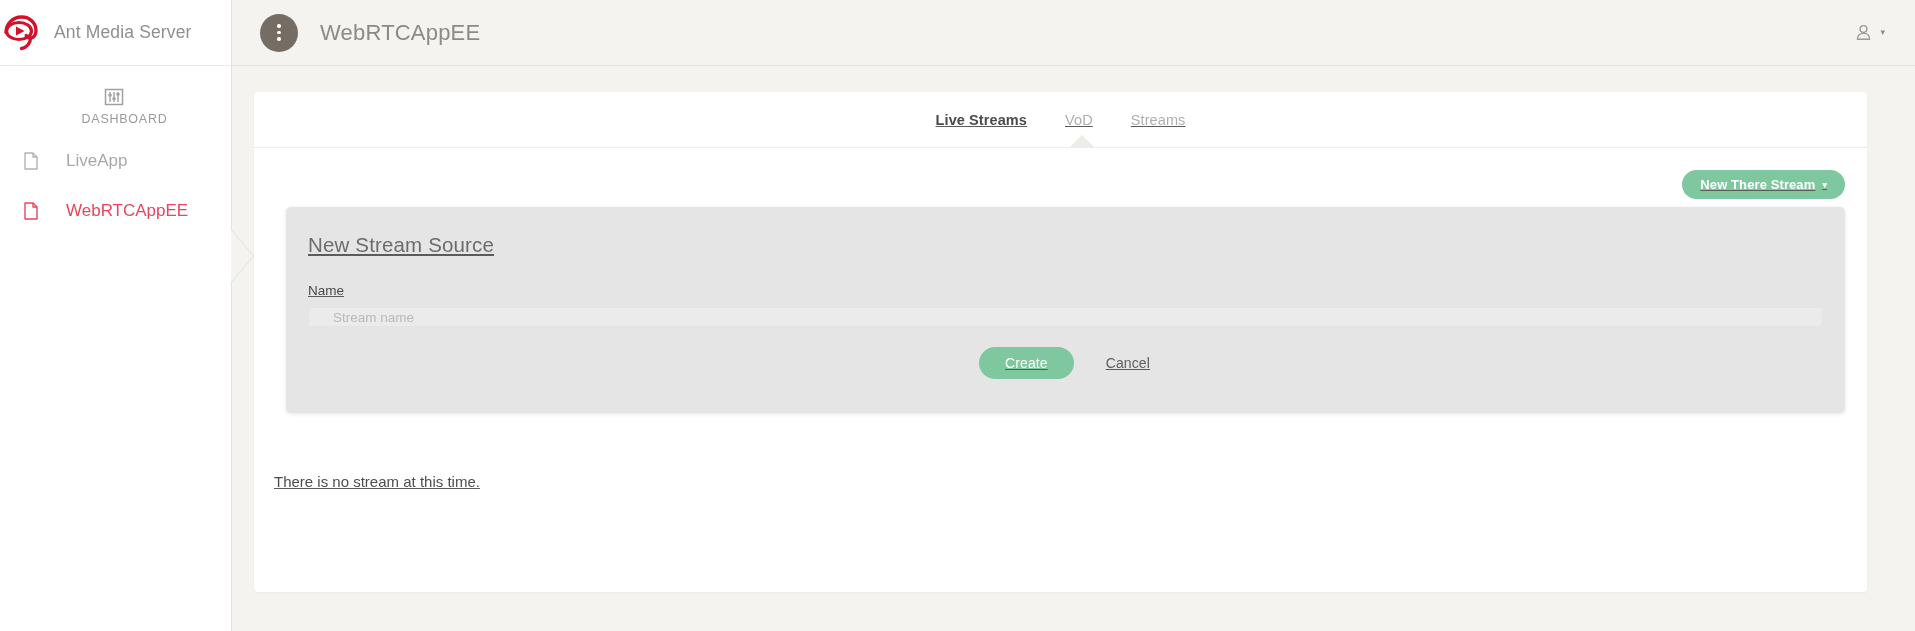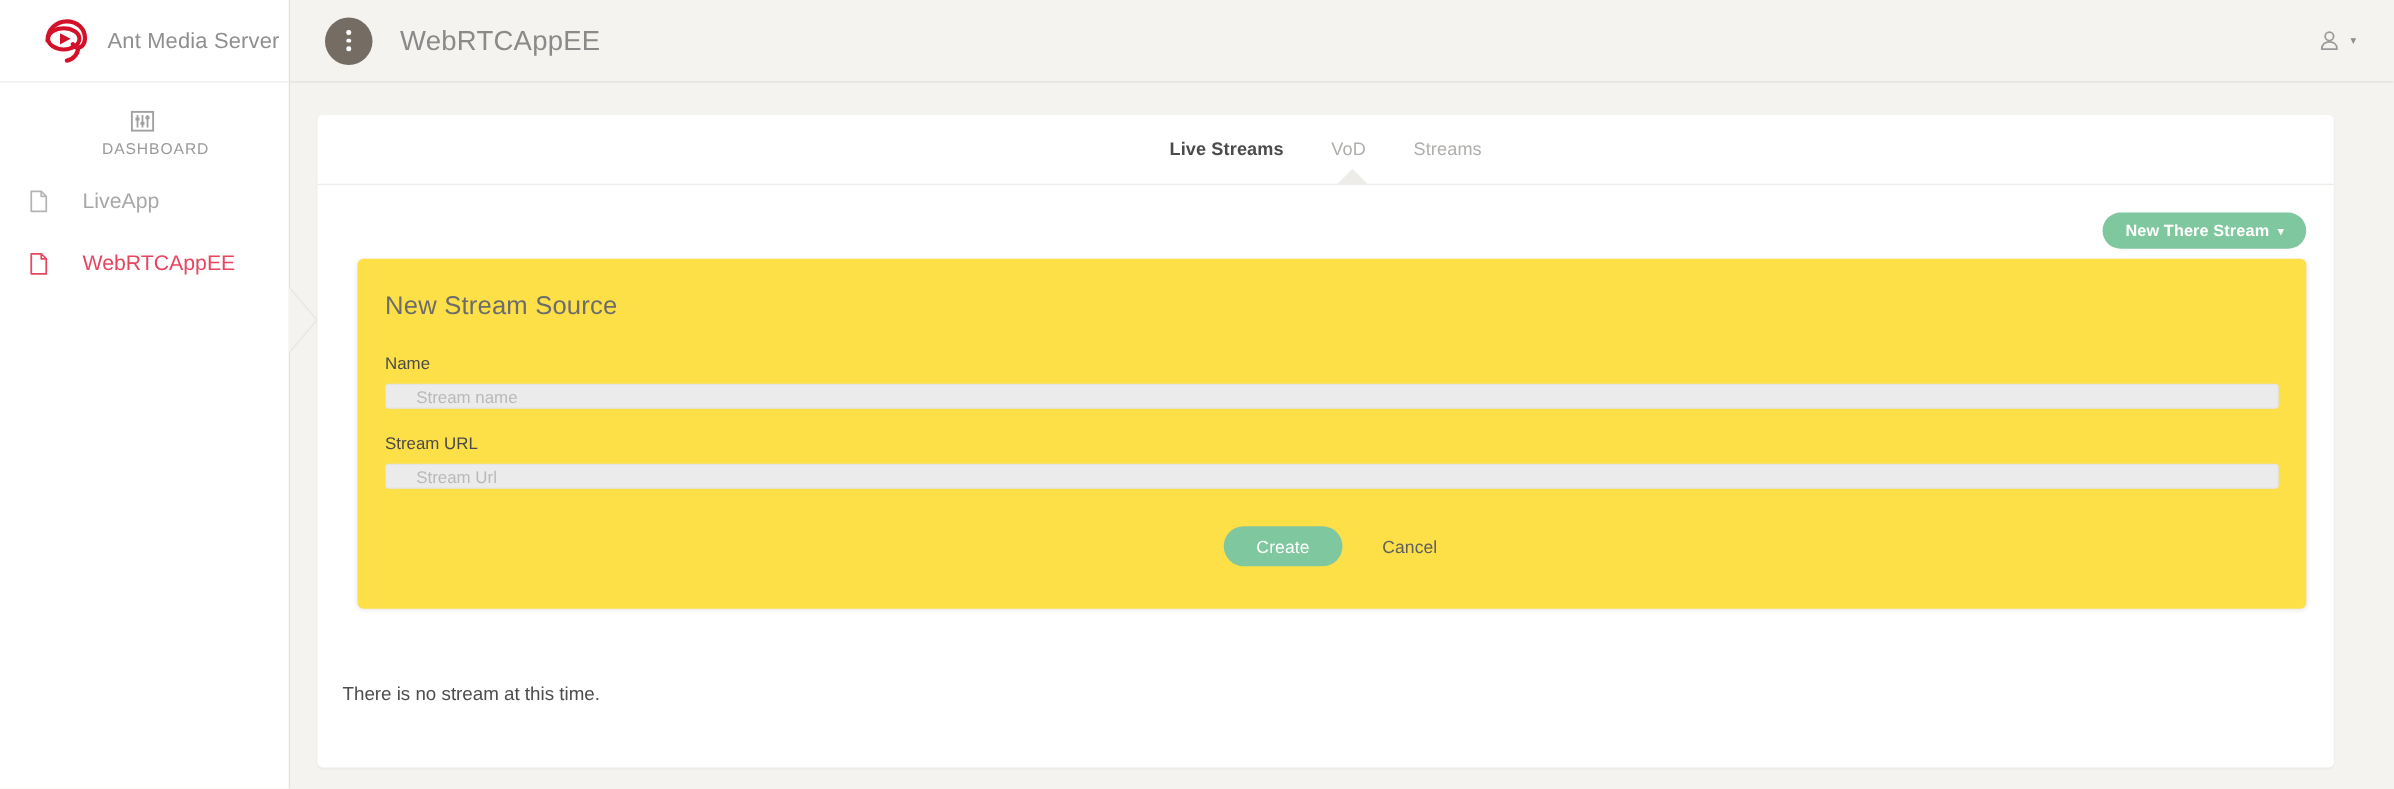--- a/index.html
+++ b/index.html
@@ -33,21 +33,21 @@
     background: #ffffff;
     border-right: 1px solid #e2e1dd;
     position: relative;
     z-index: 5;
   }
 
   .brand {
     height: 66px;
     display: flex;
     align-items: center;
-    padding-left: 32px;
+    padding-left: 0;
     border-bottom: 1px solid #eceae6;
   }
 
   .brand-logo {
     width: 42px;
     height: 42px;
     flex: 0 0 42px;
     position: relative;
   }
 
@@ -209,20 +209,21 @@
     padding: 26px 48px 0 22px;
     overflow: hidden;
   }
 
   .panel {
     background: #ffffff;
     border-radius: 4px;
     box-shadow: 0 1px 2px rgba(0,0,0,0.045);
     min-height: 500px;
     position: relative;
+    text-decoration: underline;
   }
 
   .tabs-row {
     height: 56px;
     display: flex;
     align-items: center;
     justify-content: center;
     gap: 38px;
     border-bottom: 1px solid #eeece8;
     position: relative;
@@ -292,21 +293,21 @@
   }
   .btn-green .dd-caret {
     font-size: 9px;
     line-height: 1;
     position: relative;
     top: 1px;
   }
 
   
   .form-card {
-    background: #fde047;
+    background: #e5e5e5;
     border-radius: 5px;
     box-shadow: 0 1px 4px rgba(0,0,0,0.10);
     margin: 6px 2px 0 12px;
     padding: 26px 22px 34px 22px;
   }
 
   .form-title {
     font-size: 20.5px;
     color: #6c6c6c;
     font-weight: 400;
@@ -481,24 +482,20 @@
           </div>
 
           <div class="form-card">
             <div class="form-title">New Stream Source</div>
 
             <div class="field-group">
               <div class="field-label">Name</div>
               <input class="field-input" type="text" placeholder="Stream name" style="">
             </div>
 
-            <div class="field-group last">
-              <div class="field-label">Stream URL</div>
-              <input class="field-input" type="text" placeholder="Stream Url" style="">
-            </div>
 
             <div class="form-actions">
               <button class="btn-create">Create</button>
               <button class="btn-cancel">Cancel</button>
             </div>
           </div>
 
           <div class="empty-msg">There is no stream at this time.</div>
 
         </div>

